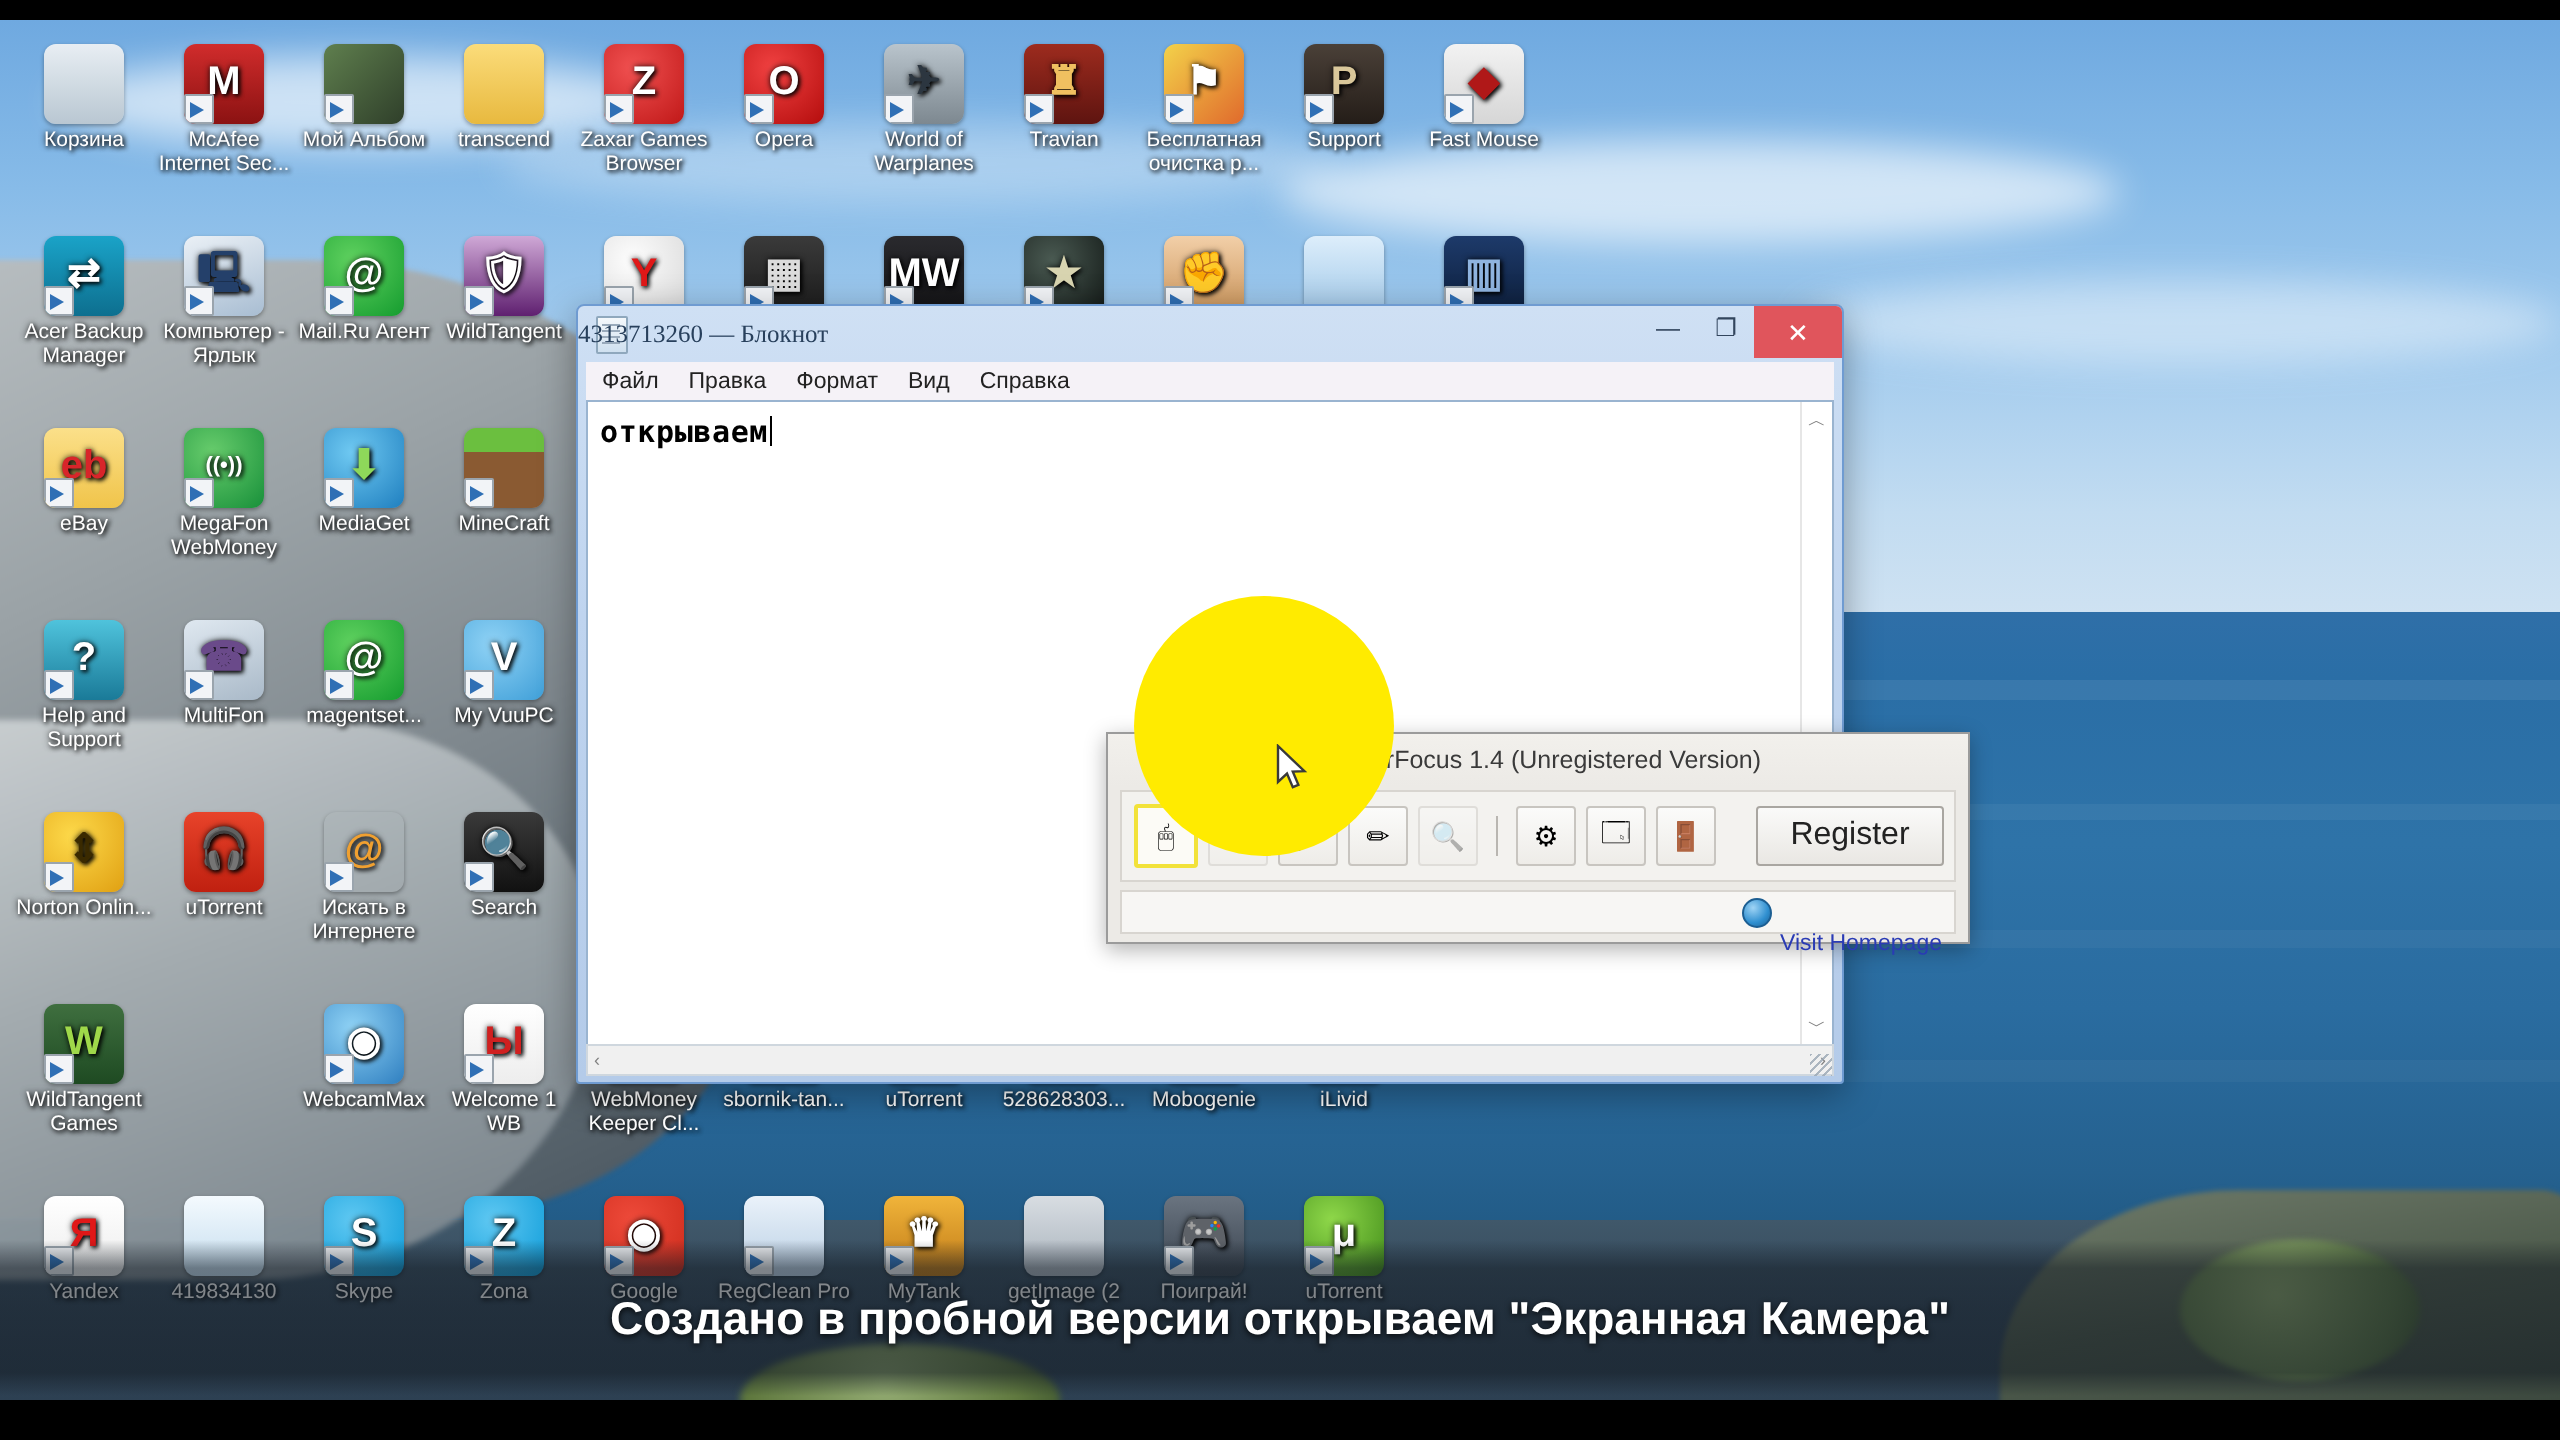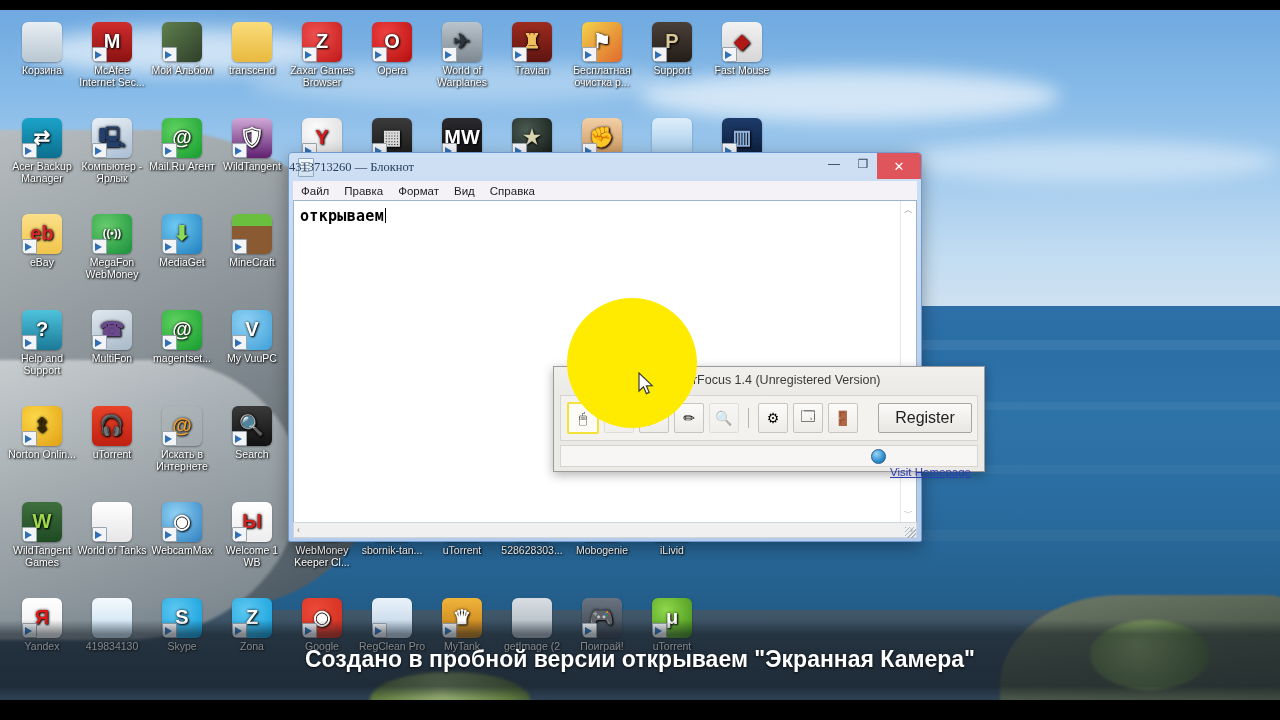--- a/index.html
+++ b/index.html
@@ -94,21 +94,21 @@
   .pbtn{width:28px;height:28px;border:1px solid #c8c5c0;background:linear-gradient(180deg,#fbfbfa,#eeece8);
       display:flex;align-items:center;justify-content:center;cursor:default;border-radius:2px;}
   .pbtn.sel{border:2px solid #f2e23a;background:#fcfbf6;}
   .pbtn.dis{opacity:.45;}
   .psep{width:1px;height:20px;background:#b9b6b1;margin:0 4px;}
   #pf-register{margin-left:auto;margin-right:5px;width:92px;height:28px;border:1px solid #a9a6a1;
       background:linear-gradient(180deg,#fafaf9,#e9e7e3);display:flex;align-items:center;
       justify-content:center;font-size:16px;color:#222;border-radius:2px;cursor:default;}
   #pf-status{position:absolute;left:6px;right:6px;bottom:4px;height:20px;background:#f7f6f4;
       border:1px solid #d8d5d0;display:flex;align-items:center;justify-content:flex-end;padding-right:6px;}
-  #pf-home{font-size:11.5px;color:#2a3bb5;text-decoration:underline;cursor:pointer;margin-top:32px;}
+  #pf-home{font-size:11.5px;color:#2a3bb5;cursor:pointer;margin-top:32px;}
   .globe{width:13px;height:13px;border-radius:50%;margin-right:4px;
       background:radial-gradient(circle at 35% 30%,#9fd4f5,#2f8fd0 60%,#1c5e92);
       border:1px solid #1c5e92;display:inline-block;vertical-align:-2px;}
 
   
   #spot{position:absolute;left:567px;top:298px;width:130px;height:130px;border-radius:50%;
       background:#ffeb00;z-index:45;}
   #cursor{position:absolute;left:632px;top:362px;z-index:50;}
 
   
@@ -285,26 +285,20 @@
         <span class="lbl">Search</span>
       </div>
       <div class="dicon" style="left: 286px; top: 396px;">
         <div class="glyph" style="background: transparent; color: rgb(255, 255, 255); font-size: 20px;"></div>
         <span class="lbl"></span>
       </div>
       <div class="dicon" style="left: 6px; top: 492px;">
         <div class="glyph" style="background: linear-gradient(rgb(63, 111, 63), rgb(30, 74, 34)); color: rgb(159, 216, 74); font-size: 20px;">W<span class="shortcut"></span></div>
         <span class="lbl">WildTangent Games</span>
       </div>
-      <div class="dicon" style="left: 76px; top: 492px;">
-        <div class="glyph" style="background: linear-gradient(rgb(255, 255, 255), rgb(230, 230, 230)); color: rgb(136, 136, 136); font-size: 20px;">
-          <span class="shortcut"></span>
-        </div>
-        <span class="lbl">World of Tanks</span>
-      </div>
       <div class="dicon" style="left: 146px; top: 492px;">
         <div class="glyph" style="background: radial-gradient(circle at 35% 30%, rgb(143, 210, 245), rgb(47, 127, 192)); color: rgb(255, 255, 255); font-size: 20px;">◉<span class="shortcut"></span></div>
         <span class="lbl">WebcamMax</span>
       </div>
       <div class="dicon" style="left: 216px; top: 492px;">
         <div class="glyph" style="background: linear-gradient(rgb(255, 255, 255), rgb(237, 237, 237)); color: rgb(208, 32, 32); font-size: 20px;">Ы<span class="shortcut"></span></div>
         <span class="lbl">Welcome 1 WB</span>
       </div>
       <div class="dicon" style="left: 286px; top: 492px;">
         <div class="glyph" style="background: linear-gradient(rgb(251, 220, 122), rgb(232, 185, 63)); color: rgb(122, 90, 20); font-size: 20px;">

